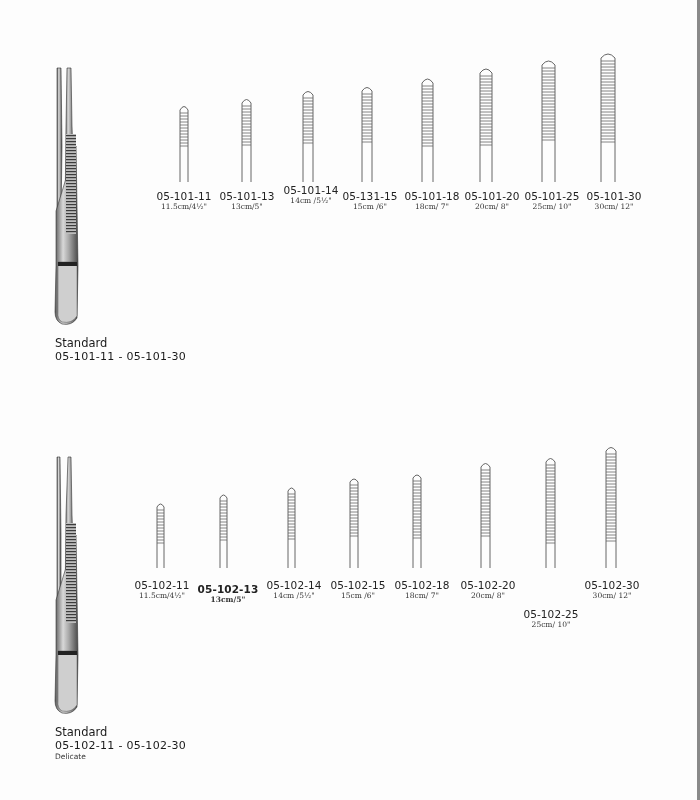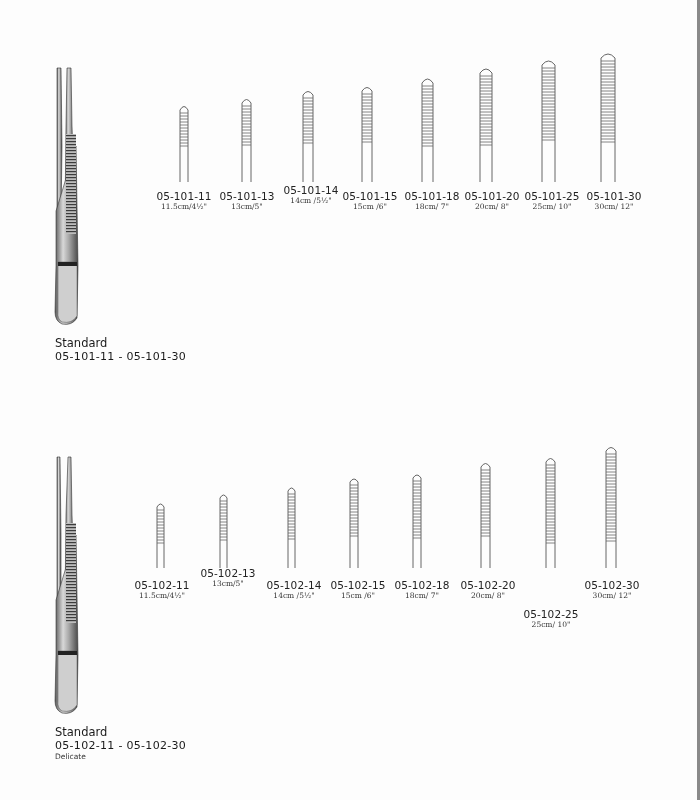--- a/index.html
+++ b/index.html
@@ -256,21 +256,21 @@
   </div>
   <div class="tip-label" style="left:247px;top:190px;">
     <div class="code">05-101-13</div>
     <div class="size">13cm/5"</div>
   </div>
   <div class="tip-label" style="left:311px;top:184px;">
     <div class="code">05-101-14</div>
     <div class="size">14cm /5½"</div>
   </div>
   <div class="tip-label" style="left:370px;top:190px;">
-    <div class="code">05-101-15</div>
+    <div class="code">05-131-15</div>
     <div class="size">15cm /6"</div>
   </div>
   <div class="tip-label" style="left:432px;top:190px;">
     <div class="code">05-101-18</div>
     <div class="size">18cm/ 7"</div>
   </div>
   <div class="tip-label" style="left:492px;top:190px;">
     <div class="code">05-101-20</div>
     <div class="size">20cm/ 8"</div>
   </div>
@@ -510,21 +510,21 @@
         <line x1="1" x2="11" y1="90" y2="90"></line>
         <line x1="1" x2="11" y1="93" y2="93"></line>
         <line x1="1" x2="11" y1="96" y2="96"></line>
     </g>
   </svg>
 
   <div class="tip-label" style="left:162px;top:179px;">
     <div class="code">05-102-11</div>
     <div class="size">11.5cm/4½"</div>
   </div>
-  <div class="tip-label" style="left:228px;top:167px;">
+  <div class="tip-label" style="left:228px;top:183px;font-weight:bold;">
     <div class="code">05-102-13</div>
     <div class="size">13cm/5"</div>
   </div>
   <div class="tip-label" style="left:294px;top:179px;">
     <div class="code">05-102-14</div>
     <div class="size">14cm /5½"</div>
   </div>
   <div class="tip-label" style="left:358px;top:179px;">
     <div class="code">05-102-15</div>
     <div class="size">15cm /6"</div>

